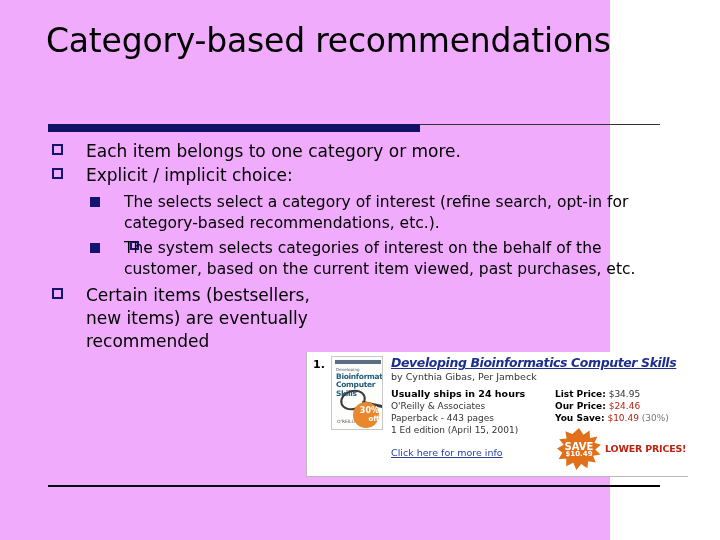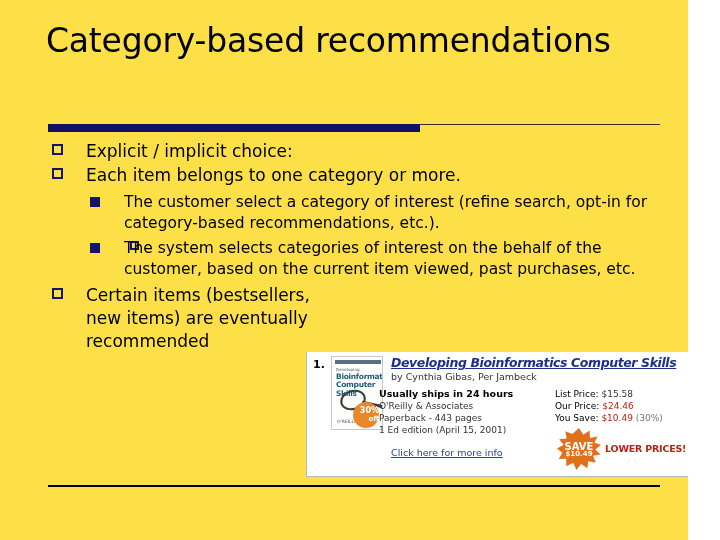--- a/index.html
+++ b/index.html
@@ -4,22 +4,22 @@
 <style>
   * { box-sizing: border-box; margin: 0; padding: 0; }
   html, body {
     width: 720px; height: 540px;
     background: #ffffff;
     font-family: "DejaVu Sans", sans-serif;
     overflow: hidden;
   }
   .slide {
     position: relative;
-    width: 688px; height: 540px;
-    background: #fde047;
+    width: 610px; height: 540px;
+    background: #f0abfc;
   }
 
   
   .title {
     position: absolute;
     left: 46px; top: 22px;
     width: 640px;
     font-size: 33px;
     line-height: 38px;
     color: #000000;
@@ -190,21 +190,21 @@
   }
   .bk-by {
     position: absolute;
     left: 84px; top: 19px;
     font-size: 9.5px;
     color: #333333;
     text-align: center;
   }
   .col-mid {
     position: absolute;
-    left: 72px; top: 36px;
+    left: 84px; top: 36px;
     width: 160px;
     font-size: 9px;
     line-height: 12px;
     color: #333333;
   }
   .col-mid .bold { font-weight: bold; color: #000; font-size: 9.5px; }
   .more-link {
     position: absolute;
     left: 84px; top: 95px;
     font-size: 9.5px;
@@ -212,21 +212,21 @@
     text-decoration: underline;
   }
   .col-right {
     position: absolute;
     left: 248px; top: 36px;
     width: 132px;
     font-size: 9px;
     line-height: 12px;
     color: #333333;
   }
-  .col-right .lbl { font-weight: normal; color: #000; text-align: center; }
+  .col-right .lbl { font-weight: bold; color: #000; text-align: center; }
   .col-right .red { color: #bb2211; font-weight: normal; }
   .col-right .gray { color: #777777; font-weight: normal; }
 
   .star-wrap {
     position: absolute;
     left: 250px; top: 76px;
     width: 130px; height: 42px;
   }
   .star {
     position: absolute;
@@ -278,31 +278,31 @@
 
   <div class="rule-wrap">
     <div class="rule-thin"></div>
     <div class="rule-thick"></div>
   </div>
 
   <div class="body">
 
     <div class="l1">
       <span class="mk"></span>
+      <span>Each item belongs to one category or more.</span>
+    </div>
+
+    <div class="l1">
+      <span class="mk"></span>
       <span>Explicit / implicit choice:</span>
     </div>
 
-    <div class="l1">
-      <span class="mk"></span>
-      <span>Each item belongs to one category or more.</span>
-    </div>
-
     <div class="l2">
       <span class="mk"></span>
-      <span>The customer select a category of interest (refine search, opt-in for category-based recommendations, etc.).</span>
+      <span>The selects select a category of interest (refine search, opt-in for category-based recommendations, etc.).</span>
     </div>
 
     <div class="l3">
       <span class="mk"></span>
     </div>
 
     <div class="l2">
       <span class="mk"></span>
       <span>The system selects categories of interest on the behalf of the customer, based on the current item viewed, past purchases, etc.</span>
     </div>
@@ -341,21 +341,21 @@
       <div>O'Reilly &amp; Associates</div>
       <div>Paperback - 443 pages</div>
       <div>1 Ed edition (April 15, 2001)</div>
     </div>
 
     <div class="more-link">Click here for more info</div>
 
     <div class="col-right">
       <div>
         <span class="lbl">List Price:</span>
-        <span>$15.58</span>
+        <span>$34.95</span>
       </div>
       <div>
         <span class="lbl">Our Price:</span>
         <span class="red">$24.46</span>
       </div>
       <div>
         <span class="lbl">You Save:</span>
         <span class="red">$10.49</span>
         <span class="gray">(30%)</span>
       </div>

